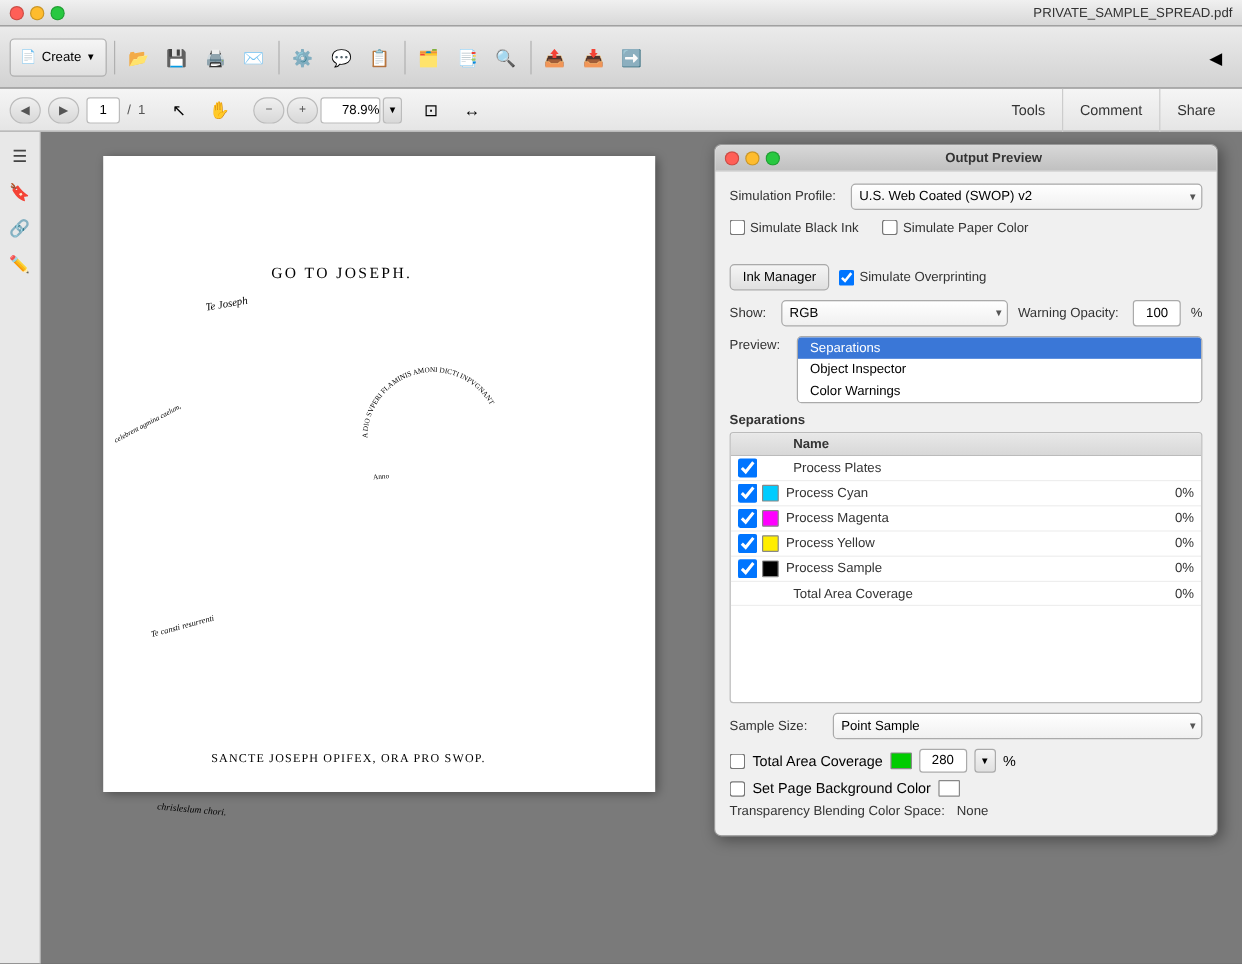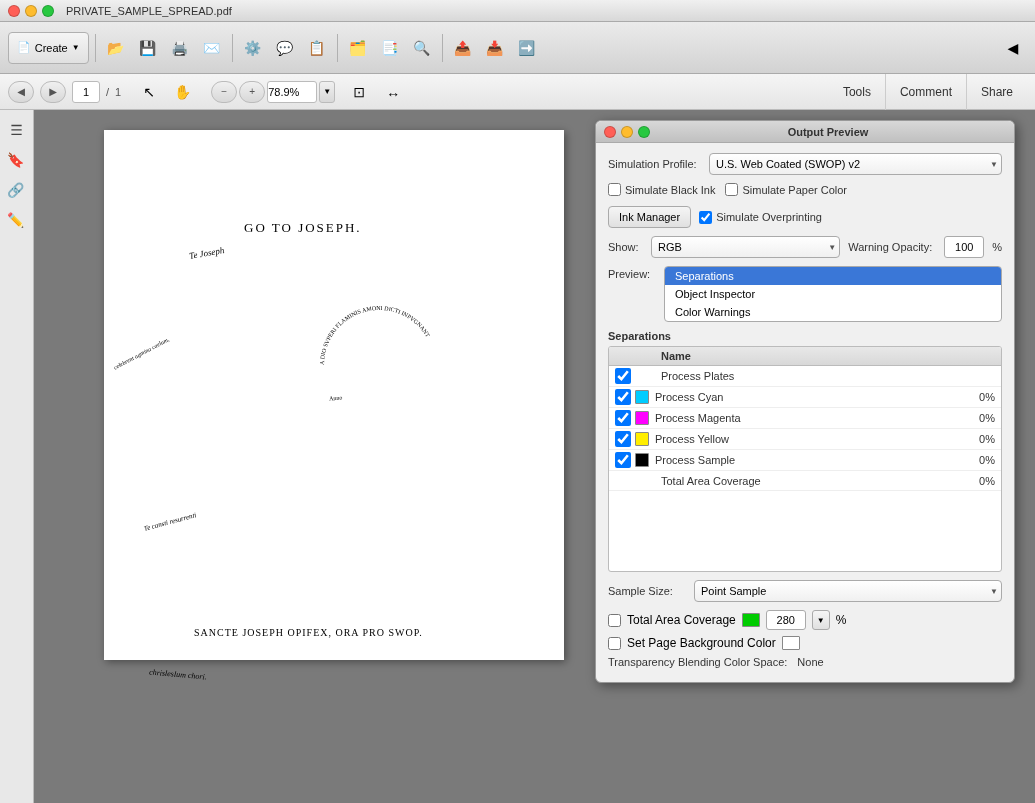--- a/index.html
+++ b/index.html
@@ -33,21 +33,21 @@
       width: 12px;
       height: 12px;
       border-radius: 50%;
       border: 1px solid rgba(0,0,0,0.2);
     }
     .tl-red { background: #ff5f57; }
     .tl-yellow { background: #febc2e; }
     .tl-green { background: #28c840; }
     .top-bar-title {
       flex: 1;
-      text-align: left;
+      text-align: right;
       font-size: 11px;
       color: #333;
     }
 
     
     .toolbar {
       background: linear-gradient(to bottom, #ebebeb, #d2d2d2);
       border-bottom: 1px solid #aaa;
       height: 52px;
       display: flex;
@@ -126,21 +126,21 @@
       display: flex;
       align-items: center;
       gap: 2px;
       margin-left: 8px;
     }
     .nav-zoom-input {
       border: 1px solid #bbb;
       border-radius: 3px;
       width: 50px;
       height: 22px;
-      text-align: left;
+      text-align: right;
       font-size: 11px;
       background: white;
     }
     .nav-zoom-arrow {
       background: linear-gradient(to bottom, #f0f0f0, #d8d8d8);
       border: 1px solid #bbb;
       border-radius: 3px;
       width: 16px;
       height: 22px;
       display: flex;
@@ -202,21 +202,21 @@
       top: 110px;
       right: 0;
       bottom: 0;
       background: #7a7a7a;
       overflow: hidden;
     }
 
     
     .pdf-page {
       position: absolute;
-      left: 70px;
+      left: 52px;
       top: 20px;
       width: 460px;
       height: 530px;
       background: white;
       box-shadow: 2px 2px 8px rgba(0,0,0,0.4);
     }
 
     
     .pdf-text {
       position: absolute;
@@ -290,22 +290,22 @@
       right: 4px;
       top: 50%;
       transform: translateY(-50%);
       font-size: 8px;
       color: #555;
       pointer-events: none;
     }
 
     .checkbox-row {
       display: flex;
-      gap: 10px;
-      margin-bottom: 10px;
+      gap: 20px;
+      margin-bottom: 24px;
     }
     .checkbox-item {
       display: flex;
       align-items: center;
       gap: 4px;
       font-size: 11px;
       color: #333;
     }
     .checkbox-item input[type="checkbox"] {
       width: 13px;

